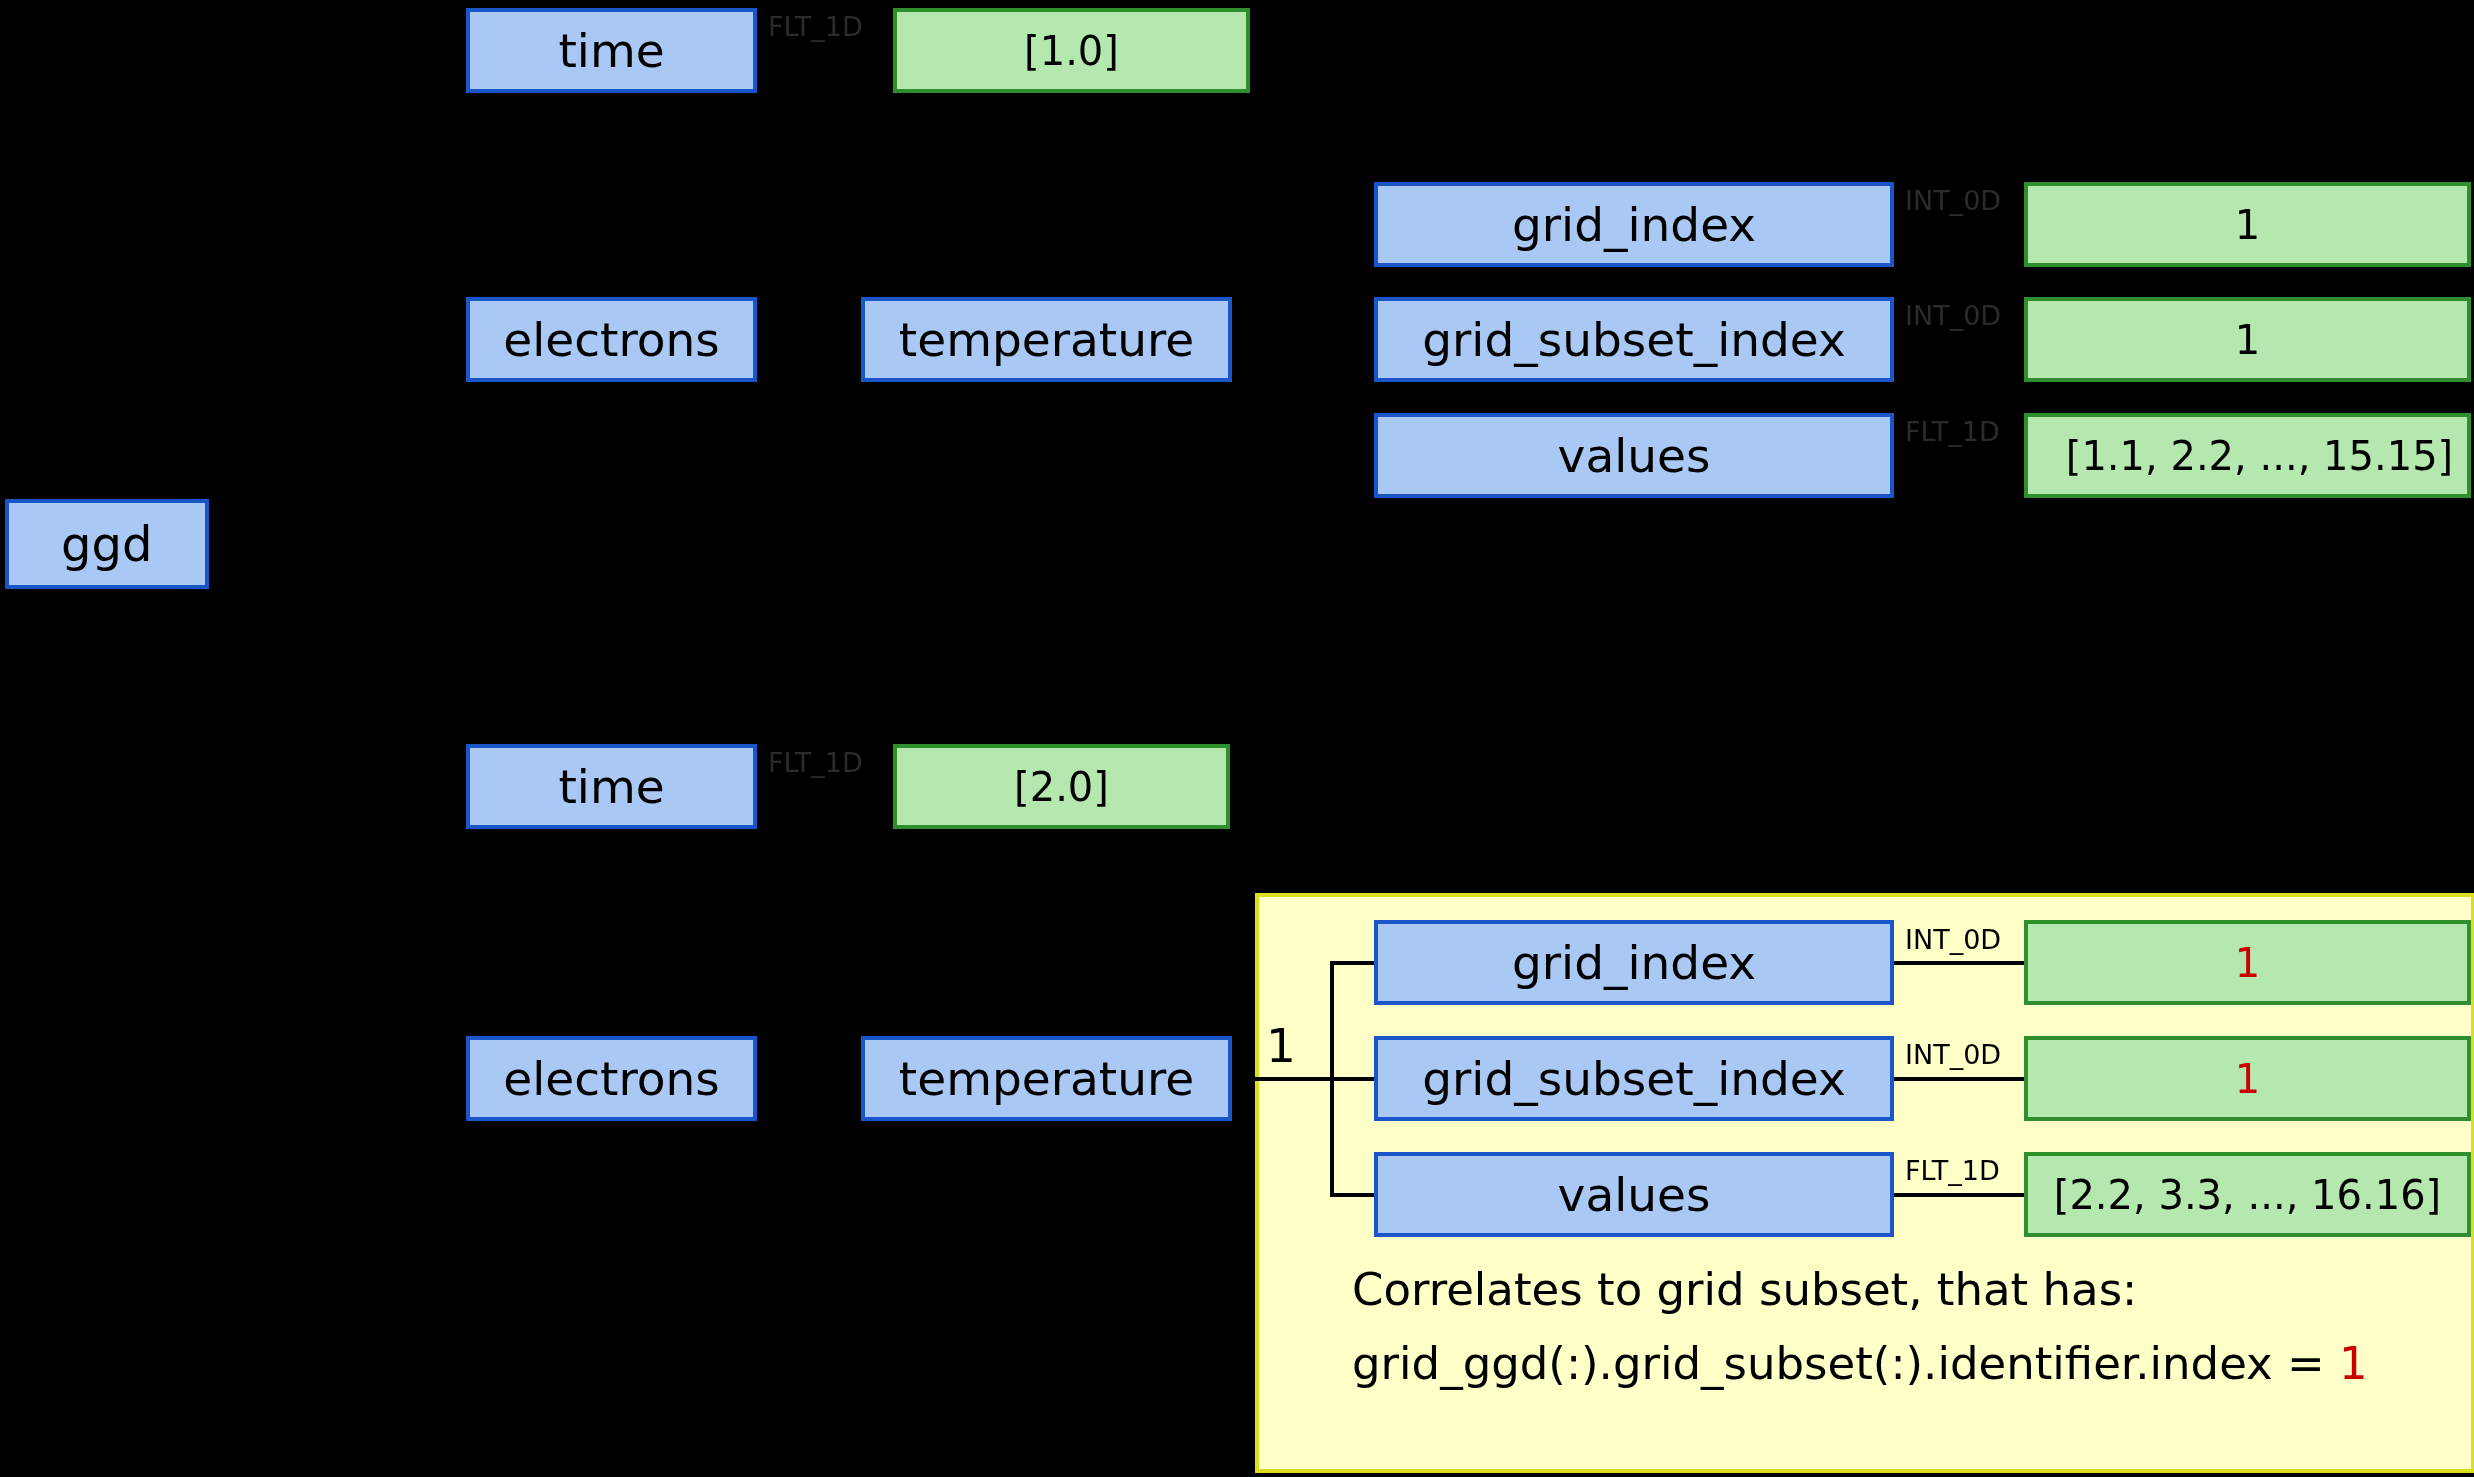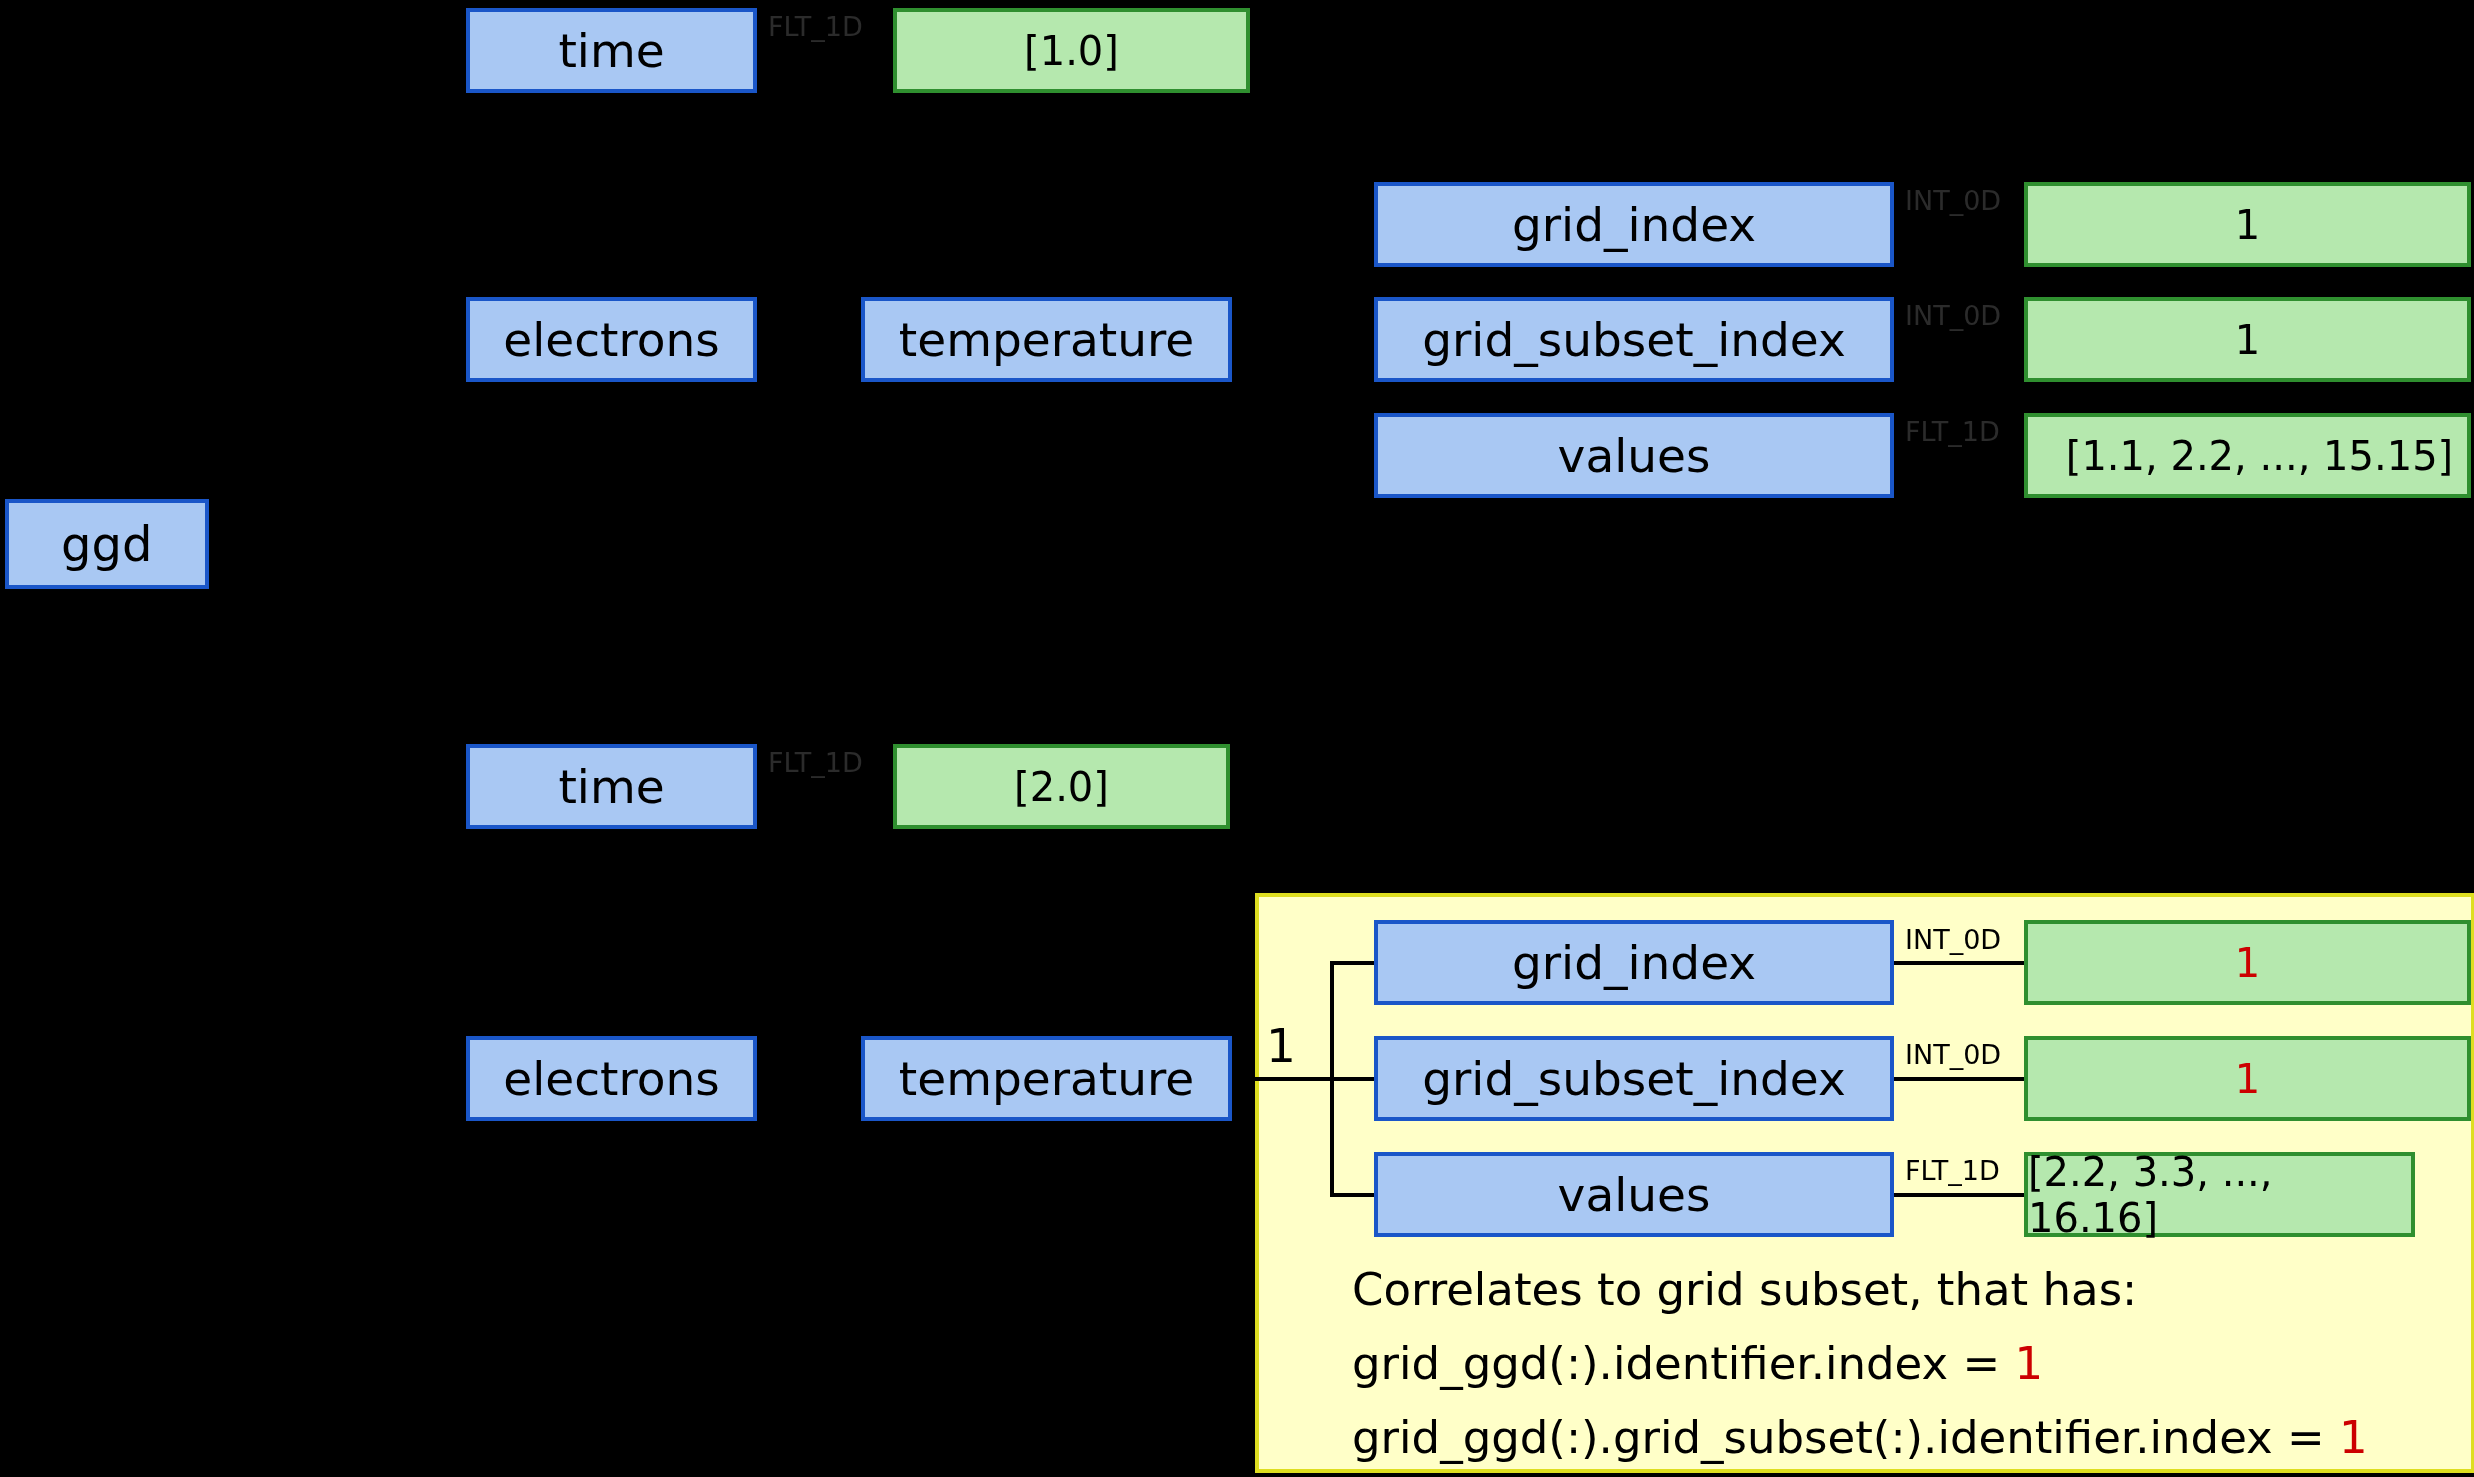--- a/index.html
+++ b/index.html
@@ -85,22 +85,21 @@
   <div class="val red" style="left:2024px;top:920px;width:447px;">1</div>
 
   <div class="node" style="left:1374px;top:1036px;width:520px;">grid_subset_index</div>
   <div class="type" style="left:1905px;top:1039px;">INT_0D</div>
   <div class="line" style="left:1894px;top:1077px;width:130px;"></div>
   <div class="val red" style="left:2024px;top:1036px;width:447px;">1</div>
 
   <div class="node" style="left:1374px;top:1152px;width:520px;">values</div>
   <div class="type" style="left:1905px;top:1155px;">FLT_1D</div>
   <div class="line" style="left:1894px;top:1193px;width:130px;"></div>
-  <div class="val" style="left:2024px;top:1152px;width:391px;">[2.2, 3.3, ..., 16.16]</div>
+  <div class="val" style="left:2024px;top:1152px;width:447px;">[2.2, 3.3, ..., 16.16]</div>
 
   <div class="note" style="left:1352px;top:1253px;">
     <div>Correlates to grid subset, that has:</div>
-    <div><span>grid_ggd(:).identifier.index = </span><span class="red">1</span></div>
     <div><span>grid_ggd(:).grid_subset(:).identifier.index = </span><span class="red">1</span></div>
   </div>
 
 </div>
 
 
 </body></html>

